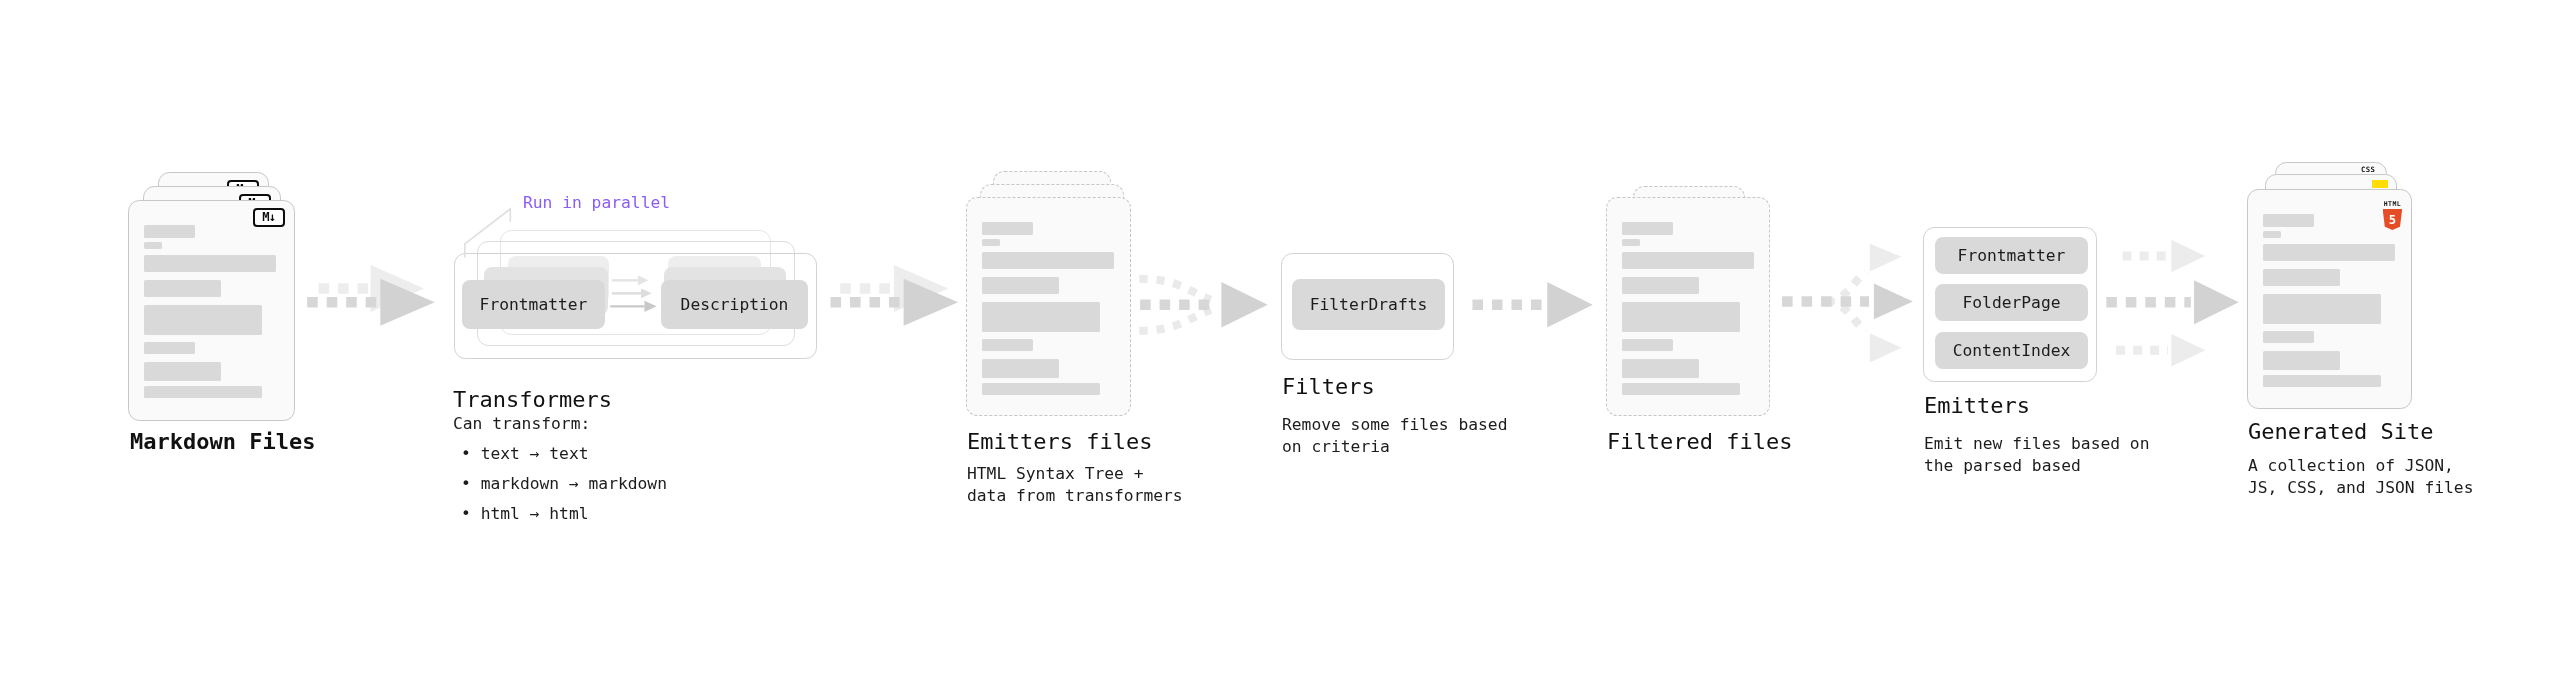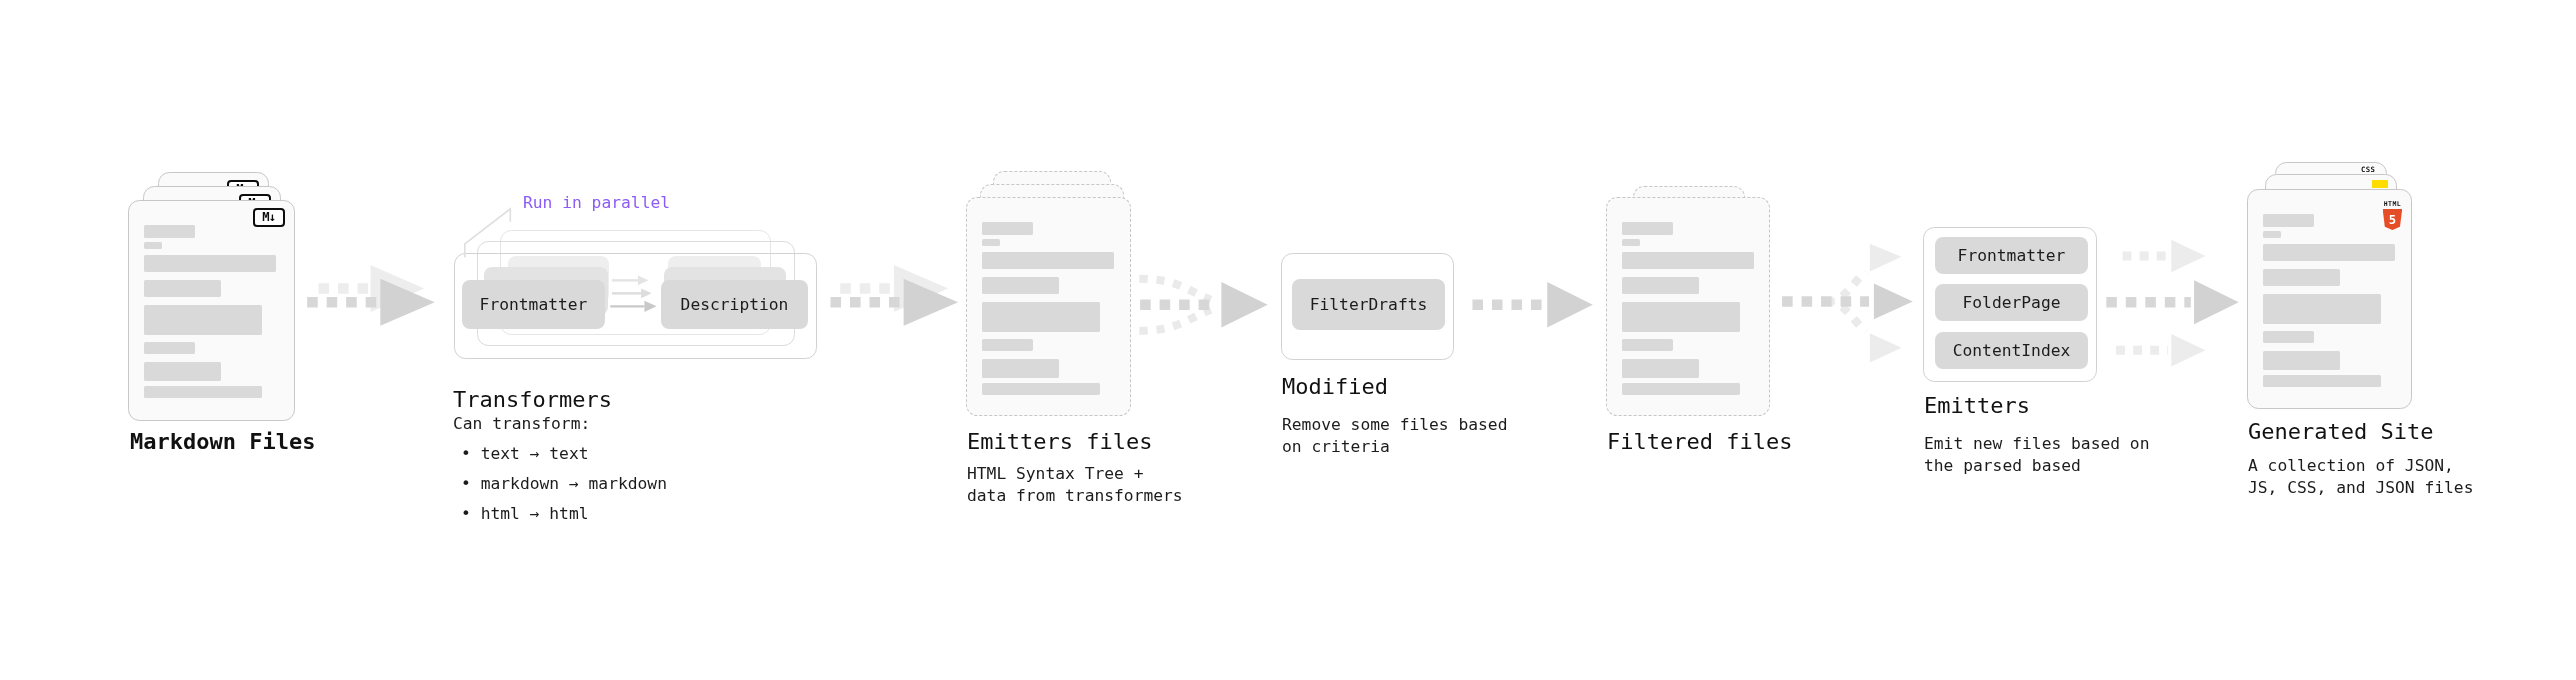--- a/index.html
+++ b/index.html
@@ -114,21 +114,21 @@
     <div class="stage-label" style="left:967px;top:430px;">Emitters files</div>
     <div class="note" style="left:967px;top:463px;">
       <div>HTML Syntax Tree +</div>
       <div>data from transformers</div>
     </div>
   </div>
 
   <div>
     <div class="frame" style="left:1281px;top:253px;width:173px;height:107px;"></div>
     <div class="chip" style="left:1292px;top:279px;width:153px;height:51px;">FilterDrafts</div>
-    <div class="stage-label" style="left:1282px;top:375px;">Modified</div>
+    <div class="stage-label" style="left:1282px;top:375px;">Filters</div>
     <div class="note" style="left:1282px;top:414px;">
       <div>Remove some files based</div>
       <div>on criteria</div>
     </div>
   </div>
 
   <div>
     <div class="card dashed" style="left:1633px;top:186px;width:112px;height:219px;"></div>
     <div class="card dashed" style="left:1606px;top:197px;width:164px;height:219px;">
       <div class="doc-skeleton">

